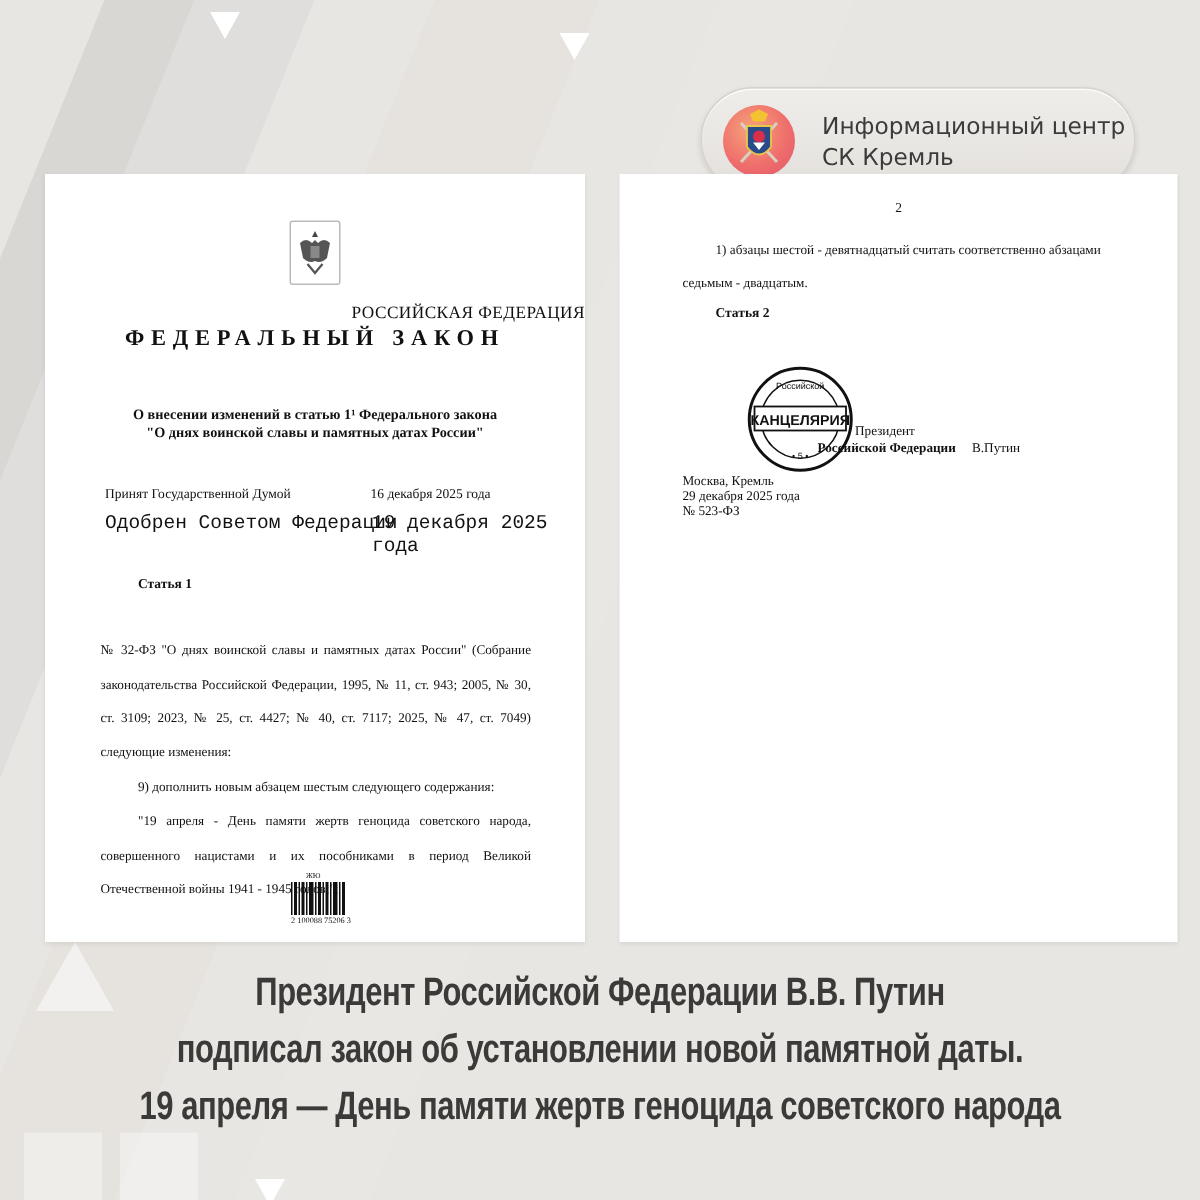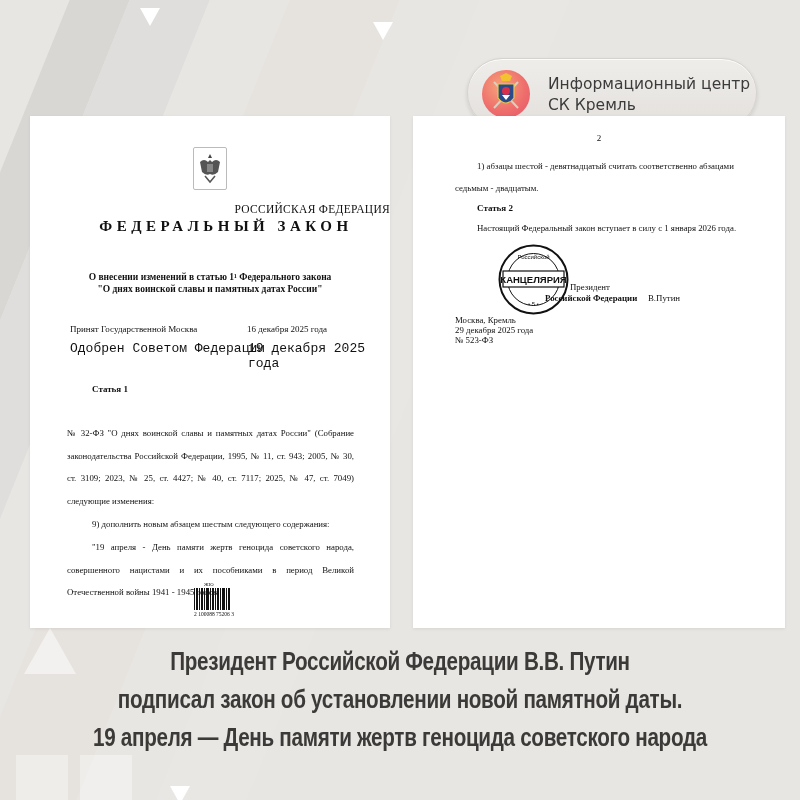--- a/index.html
+++ b/index.html
@@ -38,21 +38,21 @@
       position: absolute; background: #ffffff; top: 116px; height: 512px;
       box-shadow: 0 1px 3px rgba(0,0,0,0.08);
       color: #111;
     }
     .page-left { left: 30px; width: 360px; }
     .page-right { left: 413px; width: 372px; }
 
     .coat { position: absolute; left: 163px; top: 31px; width: 34px; height: 43px; border: 1px solid #bbb; border-radius: 2px; }
     .coat svg { position: absolute; left: 3px; top: 4px; }
     .rf { position: absolute; left: 0; width: 360px; top: 87px; text-align: right; font-size: 11.5px; letter-spacing: 0.3px; }
-    .fz { position: absolute; left: 0; width: 360px; top: 102px; text-align: center; font-size: 15px; font-weight: bold; letter-spacing: 4.5px; margin-left: 16px; }
+    .fz { position: absolute; left: 0; width: 360px; top: 102px; text-align: center; font-size: 15px; font-weight: bold; letter-spacing: 4.5px; }
     .ttl { position: absolute; left: 0; width: 360px; text-align: center; font-size: 9.5px; font-weight: bold; }
     .ttl1 { top: 156px; }
     .ttl2 { top: 168px; }
 
     .adopt { position: absolute; font-size: 9px; }
     .mono { font-family: Liberation Mono, monospace; font-size: 13px; }
 
     .art-h { position: absolute; font-size: 9px; font-weight: bold; }
     .body-line { position: absolute; font-size: 8.8px; white-space: nowrap; }
     .just { text-align: justify; text-align-last: justify; }
@@ -113,21 +113,21 @@
       <path d="M3 10 Q7 6 11 10 L13 8 L15 10 Q19 6 23 10 L21 20 Q17 24 13 22 Q9 24 5 20 Z" fill="#555"></path>
       <rect x="10" y="12" width="6" height="8" fill="#888"></rect>
       <path d="M8 24 L13 30 L18 24" stroke="#555" stroke-width="1.5" fill="none"></path>
     </svg>
   </div>
   <div class="rf">РОССИЙСКАЯ ФЕДЕРАЦИЯ</div>
   <div class="fz">ФЕДЕРАЛЬНЫЙ ЗАКОН</div>
   <div class="ttl ttl1">О внесении изменений в статью 1¹ Федерального закона</div>
   <div class="ttl ttl2">"О днях воинской славы и памятных датах России"</div>
 
-  <div class="adopt" style="left:40px;top:208px;">Принят Государственной Москва</div>
+  <div class="adopt" style="left:40px;top:208px;">Принят Государственной Думой</div>
   <div class="adopt" style="left:217px;top:208px;">16 декабря 2025 года</div>
   <div class="adopt mono" style="left:40px;top:225px;">Одобрен Советом Федерации</div>
   <div class="adopt mono" style="left:218px;top:225px;">19 декабря 2025 года</div>
 
   <div class="art-h" style="left:62px;top:268px;">Статья 1</div>
   <div class="body-line just" style="left:37px;width:287px;top:312px;">№ 32-ФЗ "О днях воинской славы и памятных датах России" (Собрание</div>
   <div class="body-line just" style="left:37px;width:287px;top:335px;">законодательства Российской Федерации, 1995, № 11, ст. 943; 2005, № 30,</div>
   <div class="body-line just" style="left:37px;width:287px;top:357px;">ст. 3109; 2023, № 25, ст. 4427; № 40, ст. 7117; 2025, № 47, ст. 7049)</div>
   <div class="body-line" style="left:37px;top:380px;">следующие изменения:</div>
 
@@ -158,21 +158,20 @@
     </svg>
   </div>
   <div class="barcode-num">2 100088 75206 3</div>
 </div>
 
 <div class="page page-right">
   <div class="pnum">2</div>
   <div class="body-line just" style="left:64px;width:255px;top:45px;">1) абзацы шестой - девятнадцатый считать соответственно абзацами</div>
   <div class="body-line" style="left:42px;top:67px;">седьмым - двадцатым.</div>
   <div class="art-h" style="left:64px;top:87px;text-align:right;">Статья 2</div>
-  <div class="body-line" style="left:64px;top:107px;">Настоящий Федеральный закон вступает в силу с 1 января 2026 года.</div>
 
   <div class="stamp">
     <svg width="73" height="73" viewBox="0 0 73 73">
       <circle cx="36.5" cy="36.5" r="34" fill="none" stroke="#111" stroke-width="2"></circle>
       <circle cx="36.5" cy="36.5" r="26" fill="none" stroke="#111" stroke-width="1"></circle>
       <rect x="6" y="28" width="61" height="16" fill="#fff" stroke="#111" stroke-width="1.2"></rect>
       <text x="36.5" y="40" text-anchor="middle" font-family="Liberation Sans, sans-serif" font-size="9.5" font-weight="bold" fill="#111">КАНЦЕЛЯРИЯ</text>
       <text x="36.5" y="16" text-anchor="middle" font-family="Liberation Sans, sans-serif" font-size="6" fill="#111">Российской</text>
       <text x="36.5" y="63" text-anchor="middle" font-family="Liberation Sans, sans-serif" font-size="6" fill="#111">• 5 •</text>
     </svg>

